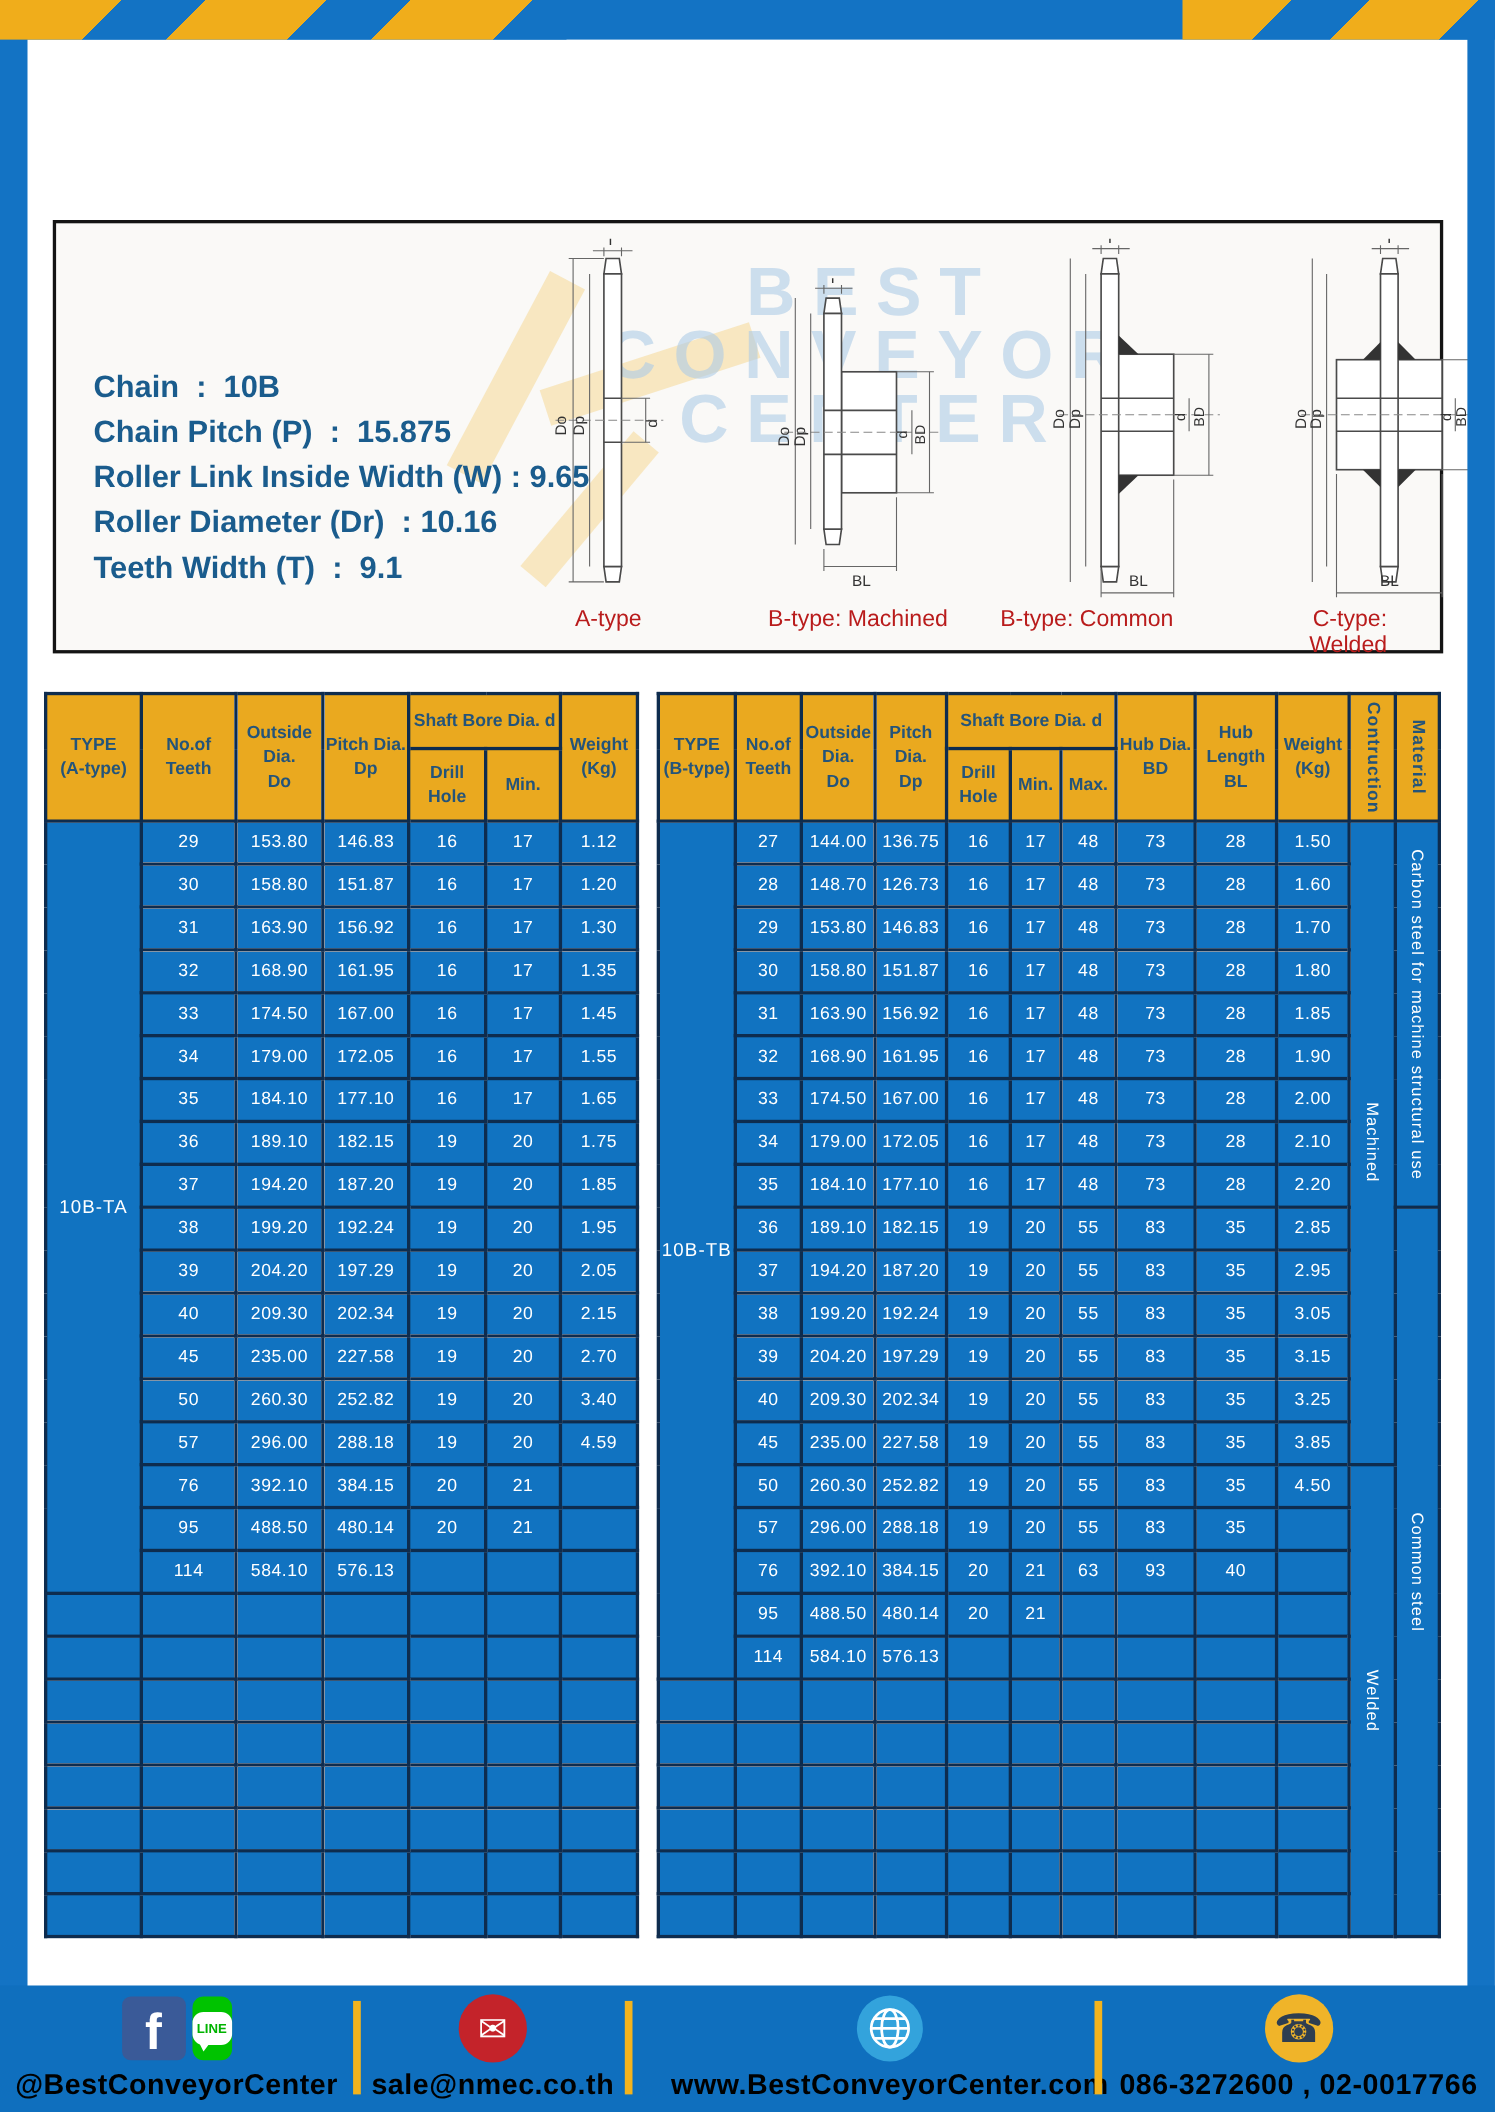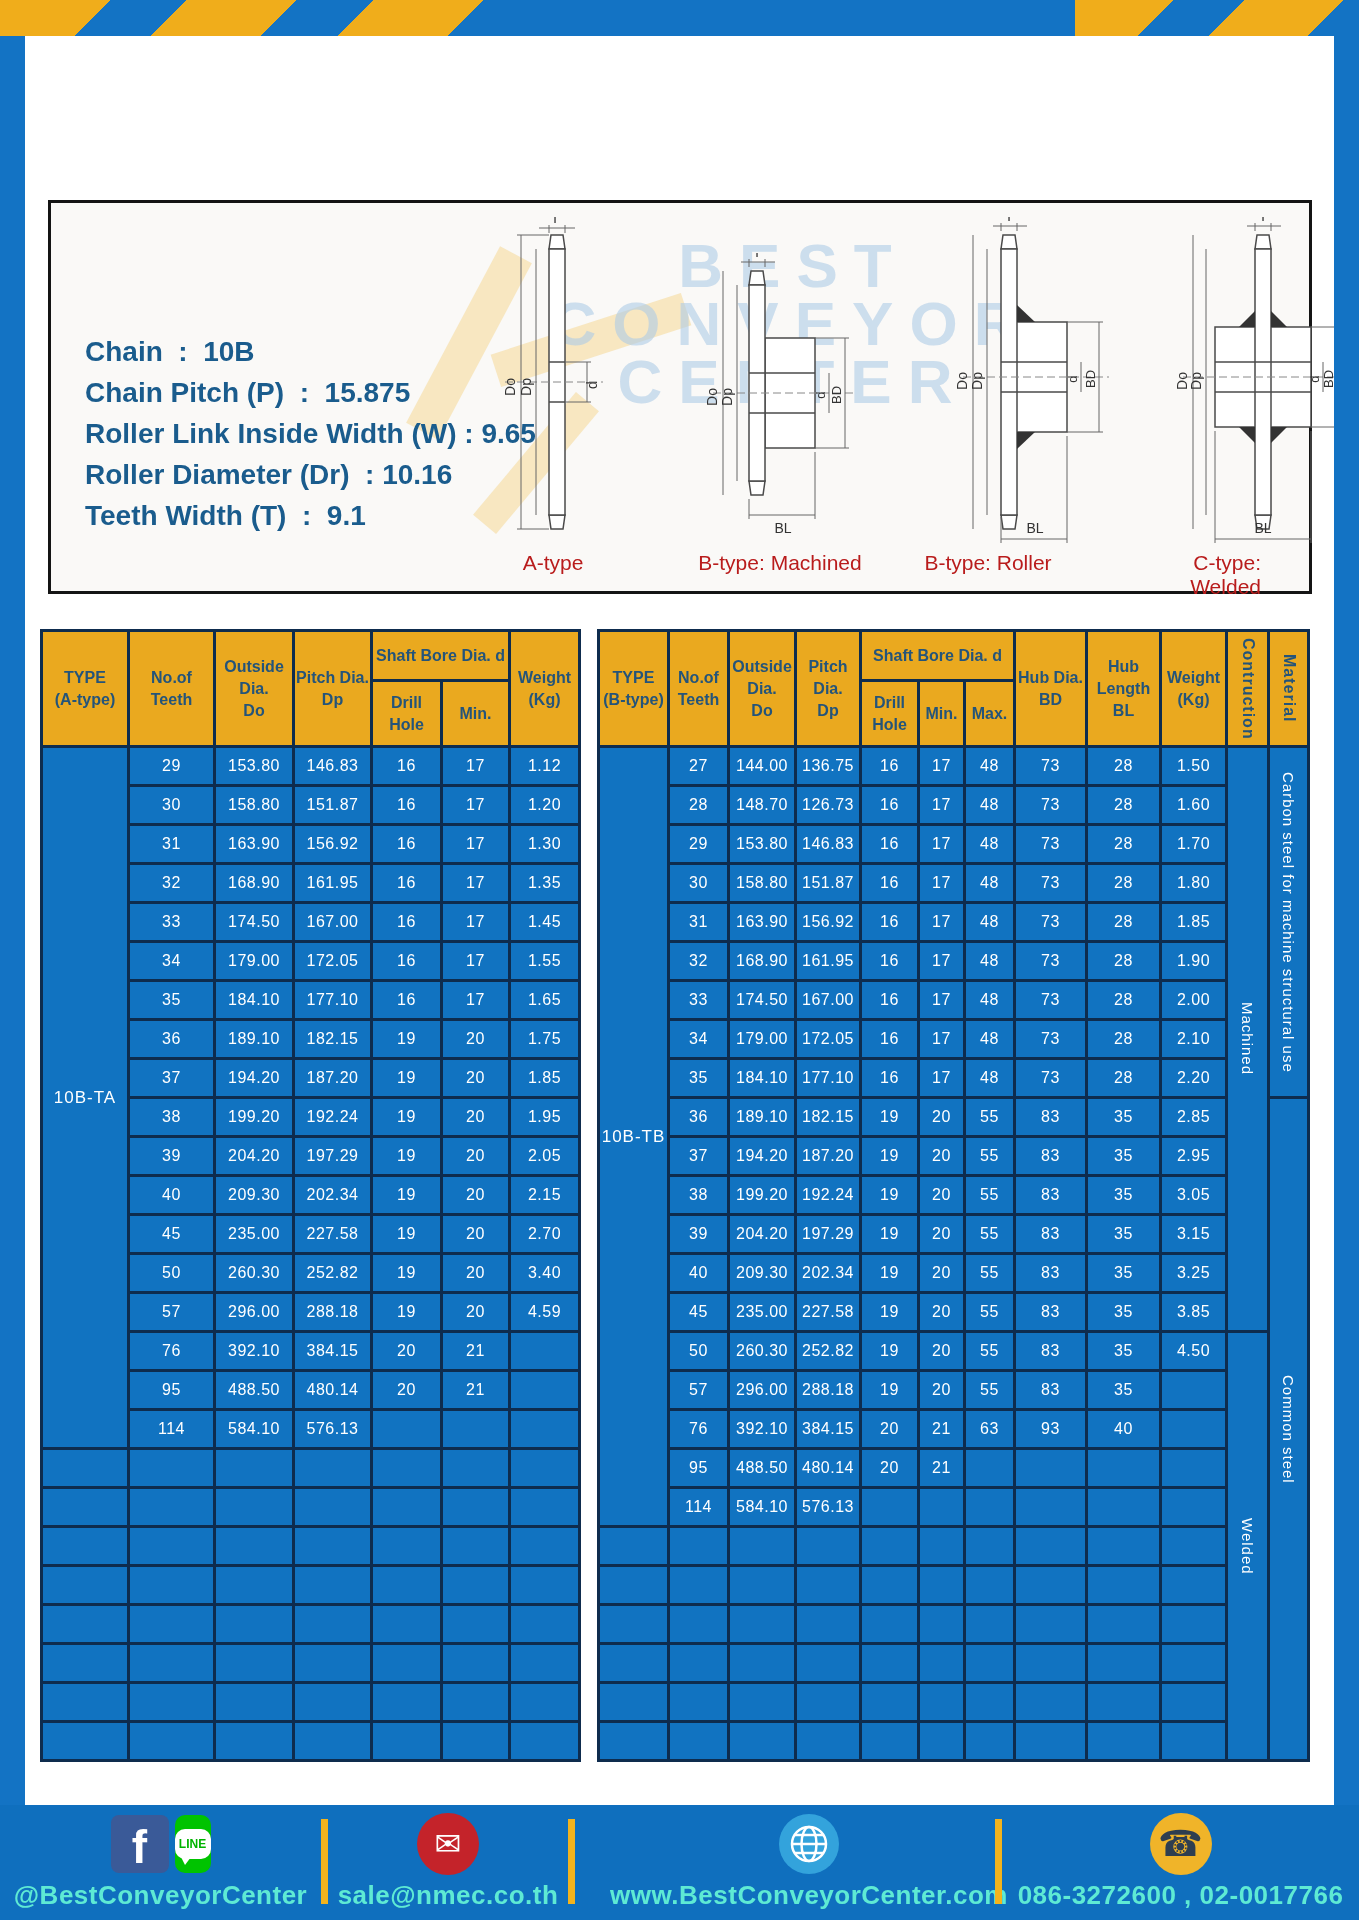--- a/index.html
+++ b/index.html
@@ -51,21 +51,21 @@
   td.vert { font-size:15px; }
   td.typecell { font-size:17px; letter-spacing:1px; }
 
   
   .footer { position:absolute; left:0; top:1805px; width:1359px; height:115px; background:#0f6fbe;
     display:flex; align-items:stretch; z-index:6; }
   .f-sec { display:flex; flex-direction:column; align-items:center; justify-content:flex-start; padding-top:8px; }
   .f-sec1 { width:321px; } .f-sec2 { width:240px; } .f-sec3 { width:420px;padding-left:48px; } .f-sec4 { width:357px; }
   .f-div { width:7px; margin:14px 0 16px 0; background:#f3b31d; }
   .f-icons { display:flex; gap:6px; height:62px; align-items:center; }
-  .f-text { margin-top:5px; color:#5eead4; font-weight:bold; font-size:26px; letter-spacing:0.5px; }
+  .f-text { margin-top:5px; color:#000000; font-weight:bold; font-size:26px; letter-spacing:0.5px; }
   .fb-icon { width:58px; height:58px; background:#3a5a98; border-radius:8px; color:#fff;
     font-size:46px; font-weight:bold; display:flex; align-items:flex-end; justify-content:center; line-height:52px; }
   .line-icon { width:36px; height:58px; background:#00c300; border-radius:10px;
     display:flex; align-items:center; justify-content:center; }
   .line-bubble { width:44px; height:30px; background:#fff; border-radius:10px; position:relative;
     display:flex; align-items:center; justify-content:center; color:#00b300; font-size:12px; font-weight:bold; }
   .line-bubble:after { content:""; position:absolute; left:6px; bottom:-6px; width:0; height:0;
     border-left:4px solid transparent; border-right:6px solid transparent; border-top:8px solid #fff; }
   .circle-icon { width:62px; height:62px; border-radius:50%; display:flex; align-items:center; justify-content:center; }
   .mail-circle { background:#c4232a; color:#fff; font-size:32px; }
@@ -226,21 +226,21 @@
       <text x="90" y="4" font-size="14" fill="#333" text-anchor="middle">T</text>
       <text x="14" y="164" font-size="14" fill="#333" text-anchor="middle" transform="rotate(-90 14 164)">Do</text>
       <text x="28" y="164" font-size="14" fill="#333" text-anchor="middle" transform="rotate(-90 28 164)">Dp</text>
       <text x="146" y="162" font-size="13" fill="#333" text-anchor="middle" transform="rotate(-90 146 162)">d</text>
       <text x="160" y="162" font-size="13" fill="#333" text-anchor="middle" transform="rotate(-90 160 162)">BD</text>
       <text x="90" y="316" font-size="14" fill="#333" text-anchor="middle">BL</text>
     </svg>
 
     <span class="caption" style="left:502px;">A-type</span>
     <span class="caption" style="left:729px;">B-type: Machined</span>
-    <span class="caption" style="left:937px;">B-type: Roller</span>
+    <span class="caption" style="left:937px;">B-type: Common</span>
     <span class="caption" style="left:1162px;text-align:right;">C-type: Welded</span>
   </div>
 
   <table id="left-table">
       <colgroup>
         <col style="width: 87px;">
         <col style="width: 86px;">
         <col style="width: 79px;">
         <col style="width: 78px;">
         <col style="width: 70px;">

